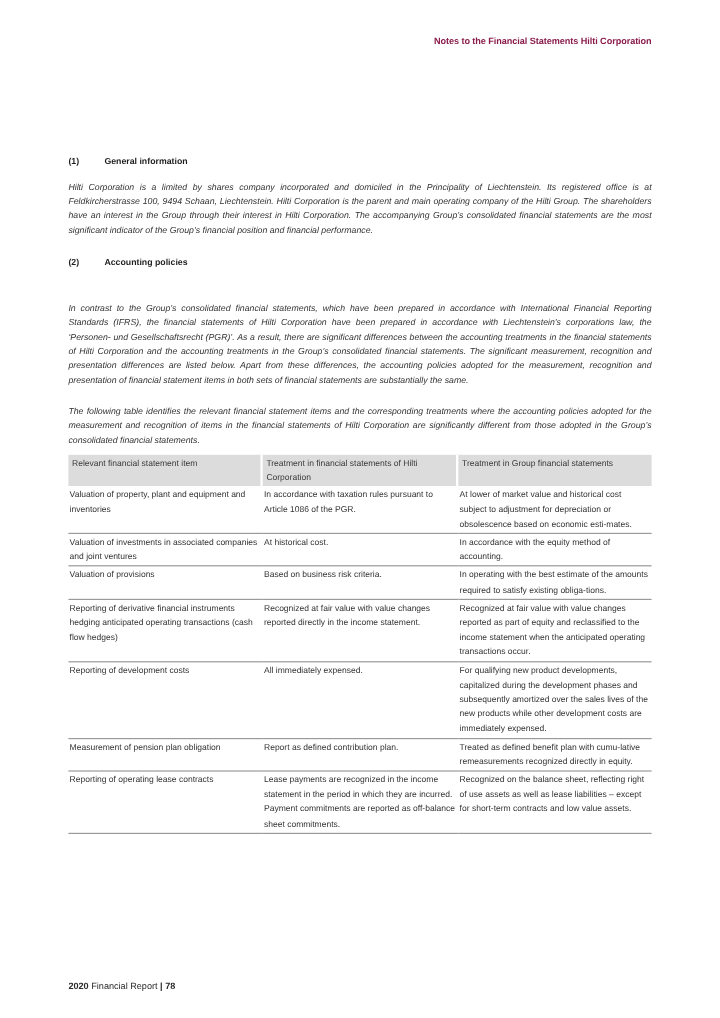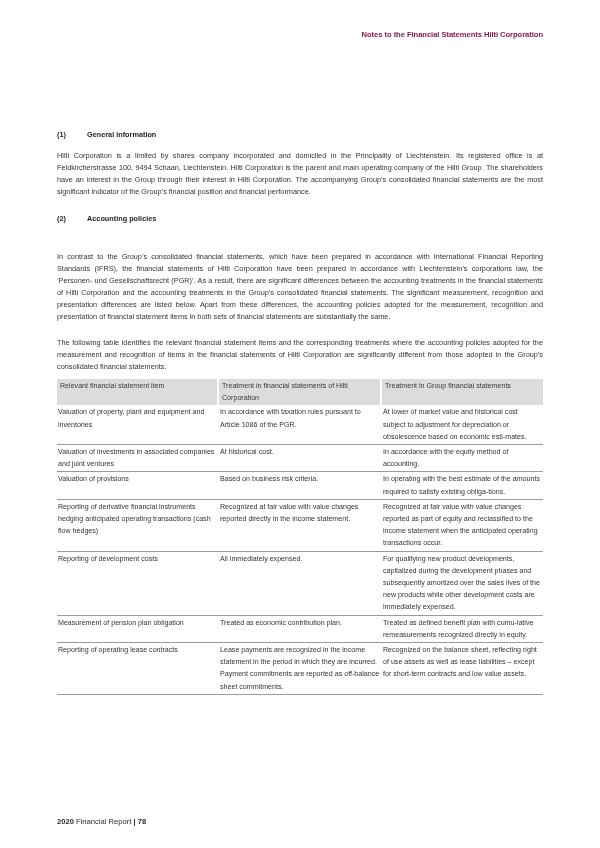--- a/index.html
+++ b/index.html
@@ -3,21 +3,21 @@
 <meta charset="utf-8">
 <style>
   html, body { margin: 0; padding: 0; background: #ffffff; }
   body { width: 600px; height: 848px; position: relative; overflow: hidden;
          font-family: "Liberation Sans", sans-serif; color: #2b2b2b; }
   .header-title { position: absolute; top: 30px; right: 57px; font-size: 7.6px; font-weight: bold;
                   color: #8a1c4b; letter-spacing: -0.05px; }
   .content { position: absolute; left: 57px; top: 130px; width: 486px; }
   h3 { margin: 0; font-size: 7.3px; font-weight: bold; color: #1f1f1f; display: flex; }
   h3 .num { display: inline-block; width: 30px; }
-  p { margin: 0; font-size: 7.3px; line-height: 12px; text-align: justify; color: #333; }
+  p { margin: 0; font-size: 7.3px; line-height: 12px; text-align: justify; color: #333; font-style: italic; }
   .s1 { margin-top: 0; }
   .s1 p { margin-top: 11px; }
   .s2 { margin-top: 16px; }
   .s21 { margin-top: 11px; }
   .s21 p { margin-top: 28px; }
   .s22 { margin-top: 14px; }
   .s22 p { margin-top: 10px; }
   table { border-collapse: separate; border-spacing: 0; margin-top: 6px; width: 486px; table-layout: fixed; }
   th, td { font-size: 7.1px; line-height: 12.2px; text-align: left; vertical-align: top;
            padding: 0 2px 1px 1px; color: #333; font-weight: normal; }
@@ -94,21 +94,21 @@
           <td>Recognized at fair value with value changes reported directly in the income statement.</td>
           <td>Recognized at fair value with value changes reported as part of equity and reclassified to the income statement when the anticipated operating transactions occur.</td>
         </tr>
         <tr>
           <td>Reporting of development costs</td>
           <td>All immediately expensed.</td>
           <td>For qualifying new product developments, capitalized during the development phases and subsequently amortized over the sales lives of the new products while other development costs are immediately expensed.</td>
         </tr>
         <tr>
           <td>Measurement of pension plan obligation</td>
-          <td>Treated as economic contribution plan.</td>
+          <td>Report as defined contribution plan.</td>
           <td>Treated as defined benefit plan with cumu-lative remeasurements recognized directly in equity.</td>
         </tr>
         <tr>
           <td>Reporting of operating lease contracts</td>
           <td>Lease payments are recognized in the income statement in the period in which they are incurred. Payment commitments are reported as off-balance sheet commitments.</td>
           <td>Recognized on the balance sheet, reflecting right of use assets as well as lease liabilities – except for short-term contracts and low value assets.</td>
         </tr>
       </tbody>
     </table>
   </section>

